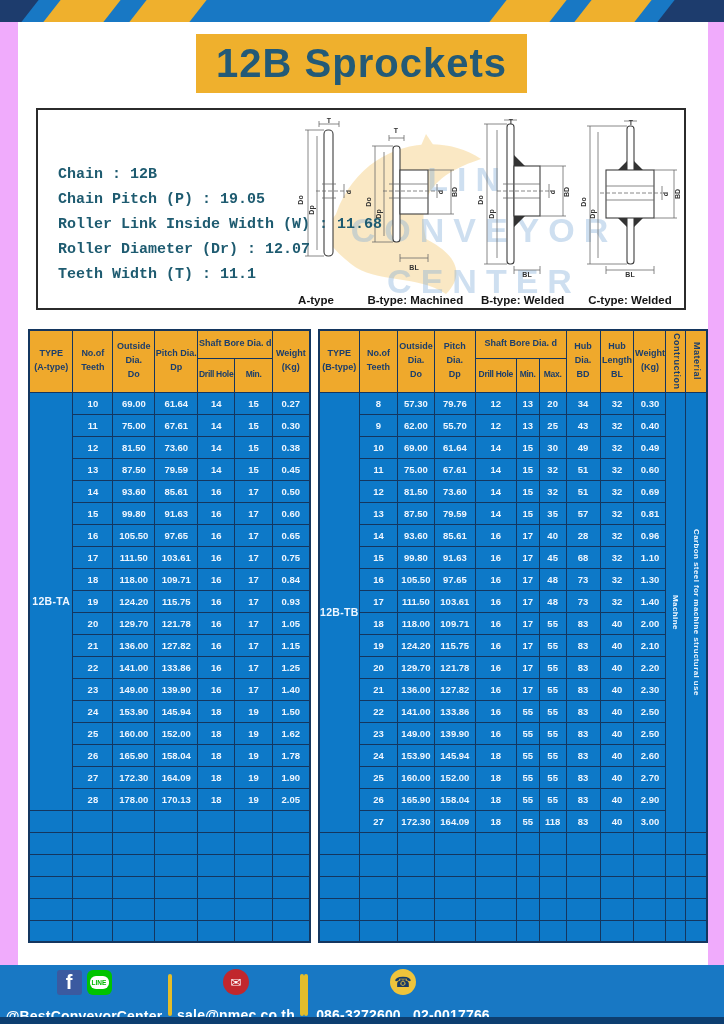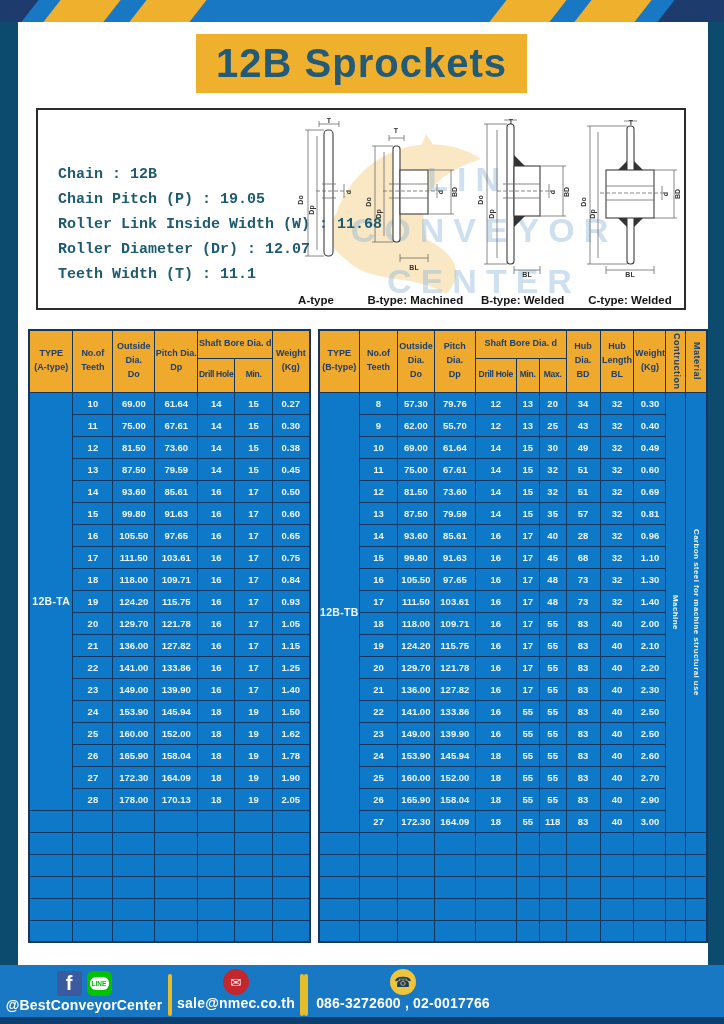--- a/index.html
+++ b/index.html
@@ -1,17 +1,17 @@
 <!DOCTYPE html>
 <html><head>
 <meta charset="utf-8">
 <style>
   * { box-sizing: border-box; margin: 0; padding: 0; }
   body { font-family: "Liberation Sans", sans-serif; background:#555; }
-  .canvas { position:relative; width:724px; height:1024px; background:#0c4a6e; overflow:hidden; }
+  .canvas { position:relative; width:724px; height:1024px; background:#f0abfc; overflow:hidden; }
 
   
   .top-band { position:absolute; left:0; top:0; width:724px; height:22px; background:#1878c4; overflow:hidden; }
   .stripe { position:absolute; top:-4px; height:30px; transform:skewX(-38deg); }
   .stripe.y { background:#efb02d; }
   .stripe.n { background:#1d3c6d; }
 
   
   .page { position:absolute; left:18px; top:22px; width:690px; height:943px; background:#ffffff; }
 
@@ -50,21 +50,21 @@
   tbody td { color:#eef6ff; font-size:9.5px; font-weight:700; }
   td.type-cell { font-size:10.5px; letter-spacing:.3px;margin-left:8px; }
   td.vert-cell { writing-mode:vertical-rl; font-size:8px; letter-spacing:.4px; font-weight:700; }
 
   
   .footer { position:absolute; left:0; top:965px; width:724px; height:59px; background:#1878c4;
             display:flex; align-items:stretch; }
   .footer-strip { position:absolute; left:0; bottom:0; width:724px; height:7px; background:#0d3e70; }
   .fsec { display:flex; flex-direction:column; align-items:center; justify-content:flex-start; padding-top:4px; }
   .ficons { display:flex; gap:5px; align-items:center; height:28px; }
-  .flabel { font-size:14px; font-weight:700; color:#fff; margin-top:0; white-space:nowrap; letter-spacing:.2px; }
+  .flabel { font-size:14px; font-weight:700; color:#fff; margin-top:12px; white-space:nowrap; letter-spacing:.2px; }
   .fdiv { width:4px; height:42px; background:#e3bd2a; align-self:center; border-radius:2px; }
   .fb-icon { width:25px; height:25px; background:#3b5aa0; border-radius:3px; color:#fff;
              font-size:20px; font-weight:800; display:flex; align-items:center; justify-content:center; }
   .line-icon { width:25px; height:25px; background:#00c300; border-radius:6px;
                display:flex; align-items:center; justify-content:center; }
   .line-bubble { width:19px; height:13px; background:#fff; border-radius:6px; display:flex;
                  align-items:center; justify-content:center; font-size:6.5px; font-weight:800; color:#00b900; }
   .round-icon { width:26px; height:26px; border-radius:50%; display:flex; align-items:center; justify-content:center; }
   .mail-icon { background:#c1272d; color:#fff; font-size:13px; }
   .phone-icon { background:#eec43b; color:#173a67; font-size:14px; }

